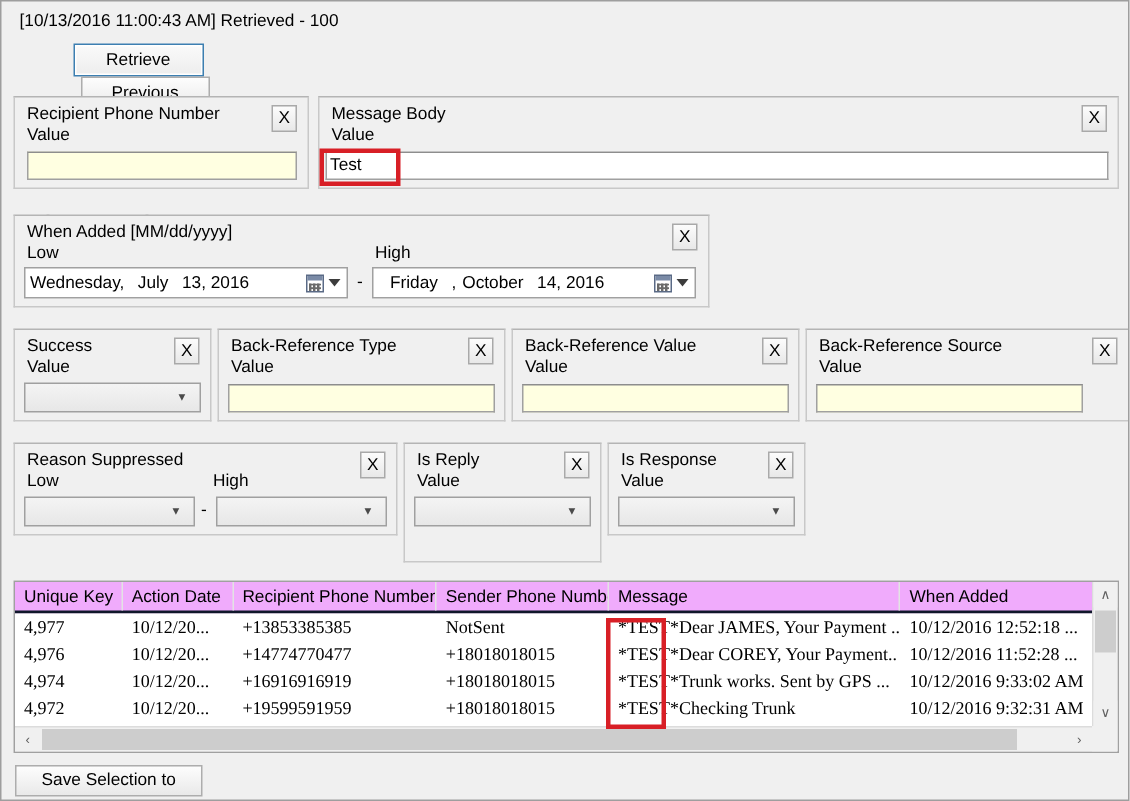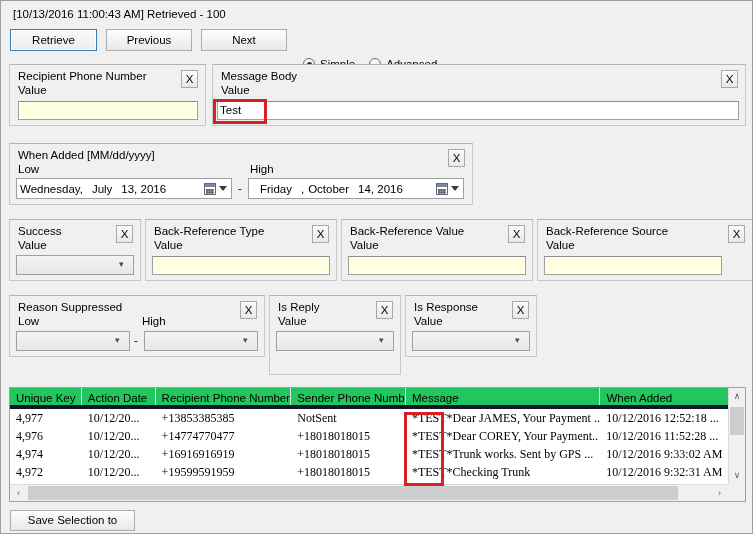--- a/index.html
+++ b/index.html
@@ -33,20 +33,21 @@
     font-size: 11.5px;
     color: #000;
     white-space: nowrap;
   }
   .toolbar {
     position: absolute;
     left: 9px; top: 28px;
     height: 22px;
     display: flex;
     align-items: center;
+    flex-direction: column;
   }
   .btn {
     font-family: "Liberation Sans", sans-serif;
     font-size: 11.5px;
     background: linear-gradient(#fdfdfd, #e9e9e9);
     border: 1px solid #adadad;
     color: #000;
     height: 22px;
     line-height: 20px;
     text-align: center;
@@ -224,22 +225,22 @@
     background: #ffffff;
     border: 1px solid #a0a0a0;
     box-sizing: border-box;
     overflow: hidden;
   }
   .grid-head {
     position: absolute;
     left: 0; top: 0;
     right: 17px;
     height: 21px;
-    background: #22c55e;
-    border-bottom: 4px solid #0f172a;
+    background: #f0abfc;
+    border-bottom: 2px solid #0f172a;
     display: flex;
     box-sizing: border-box;
   }
   .gh {
     font-size: 11.5px;
     line-height: 20px;
     padding-left: 6px;
     border-right: 1px solid #e3e3e3;
     box-sizing: border-box;
     white-space: nowrap;

